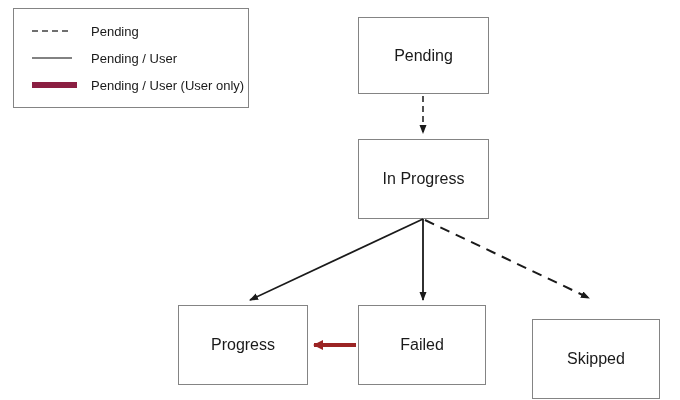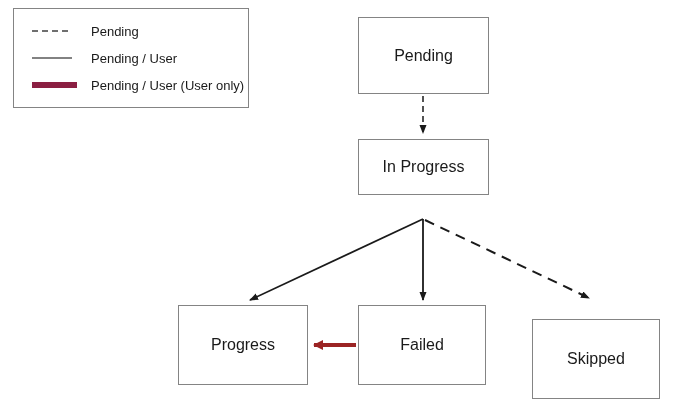--- a/index.html
+++ b/index.html
@@ -54,21 +54,21 @@
     border: 1px solid #848484;
     border-radius: 0;
     background: #ffffff;
     display: flex;
     align-items: center;
     justify-content: center;
     font-size: 16px;
     color: #1a1a1a;
   }
   .node-pending     { left: 358px; top: 17px;  width: 131px; height: 77px; }
-  .node-in-progress { left: 358px; top: 139px; width: 131px; height: 56px; }
+  .node-in-progress { left: 358px; top: 139px; width: 131px; height: 80px; }
   .node-completed   { left: 178px; top: 305px; width: 130px; height: 80px; }
   .node-failed      { left: 358px; top: 305px; width: 128px; height: 80px; justify-content: center; }
   .node-skipped     { left: 532px; top: 319px; width: 128px; height: 80px; }
   
   .edges-layer {
     position: absolute;
     left: 0;
     top: 0;
     pointer-events: none;
   }

